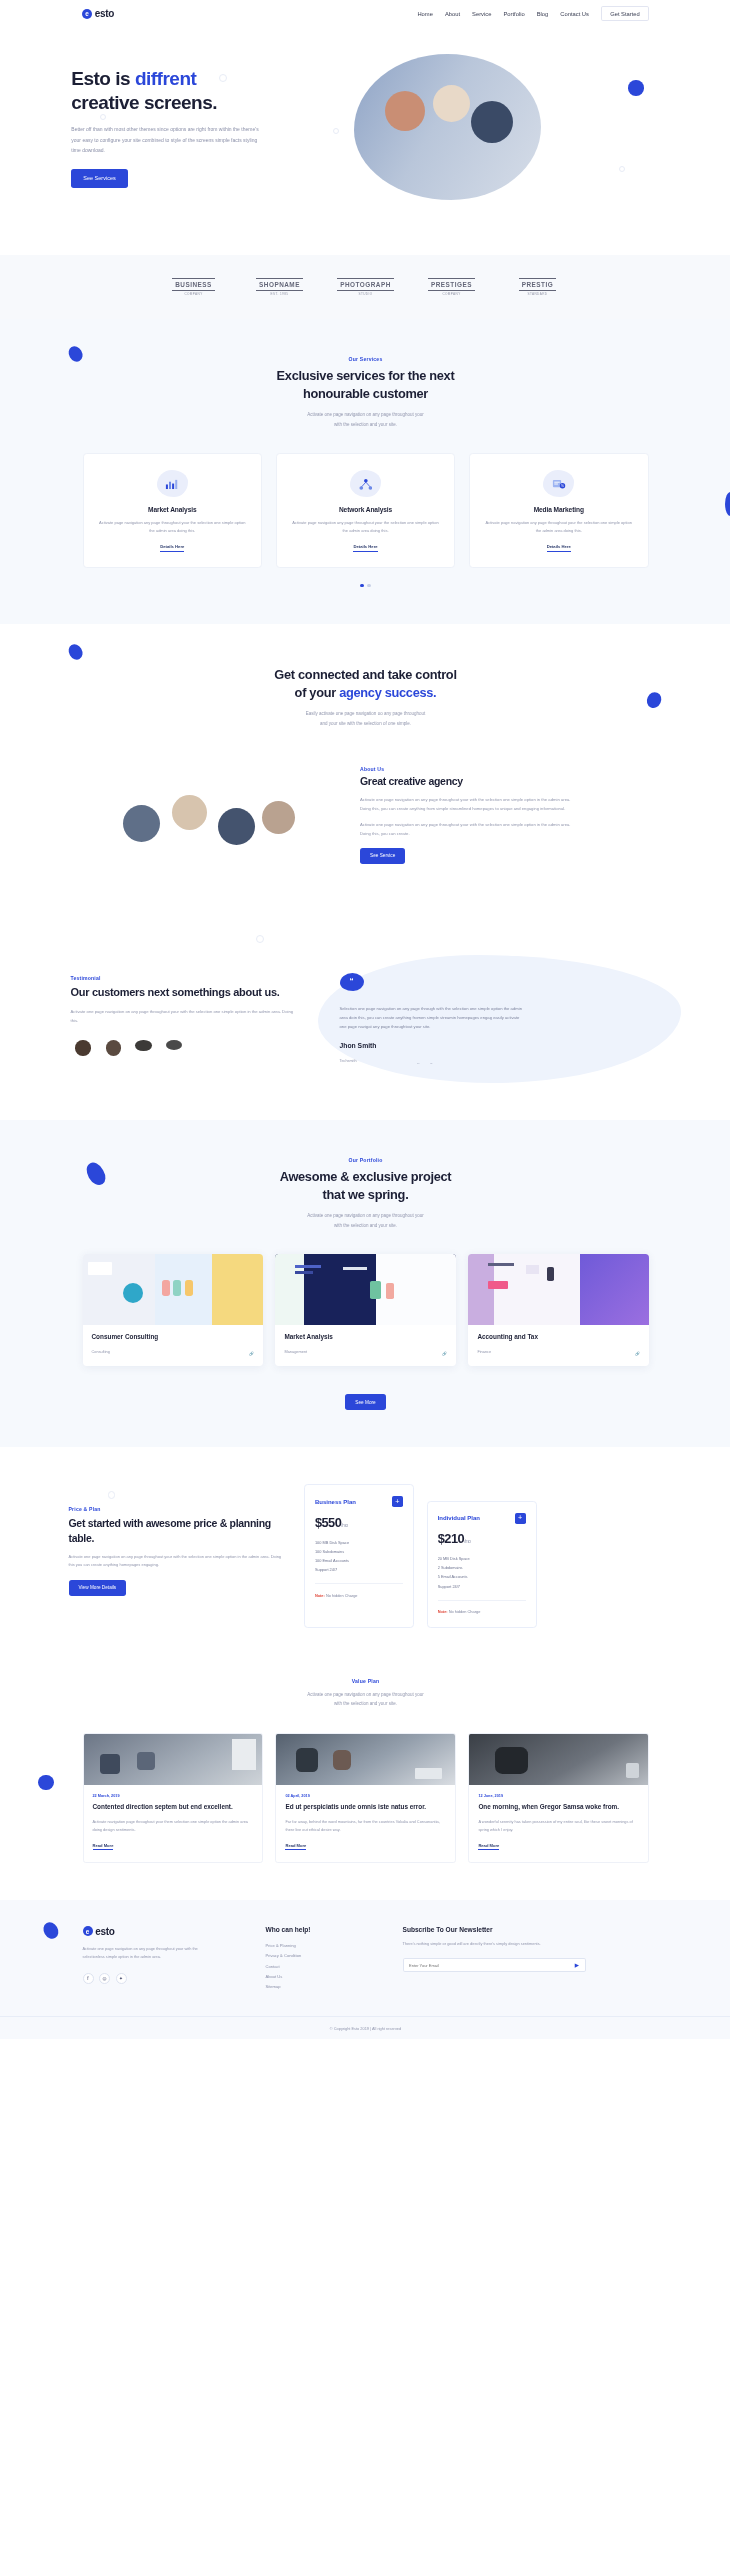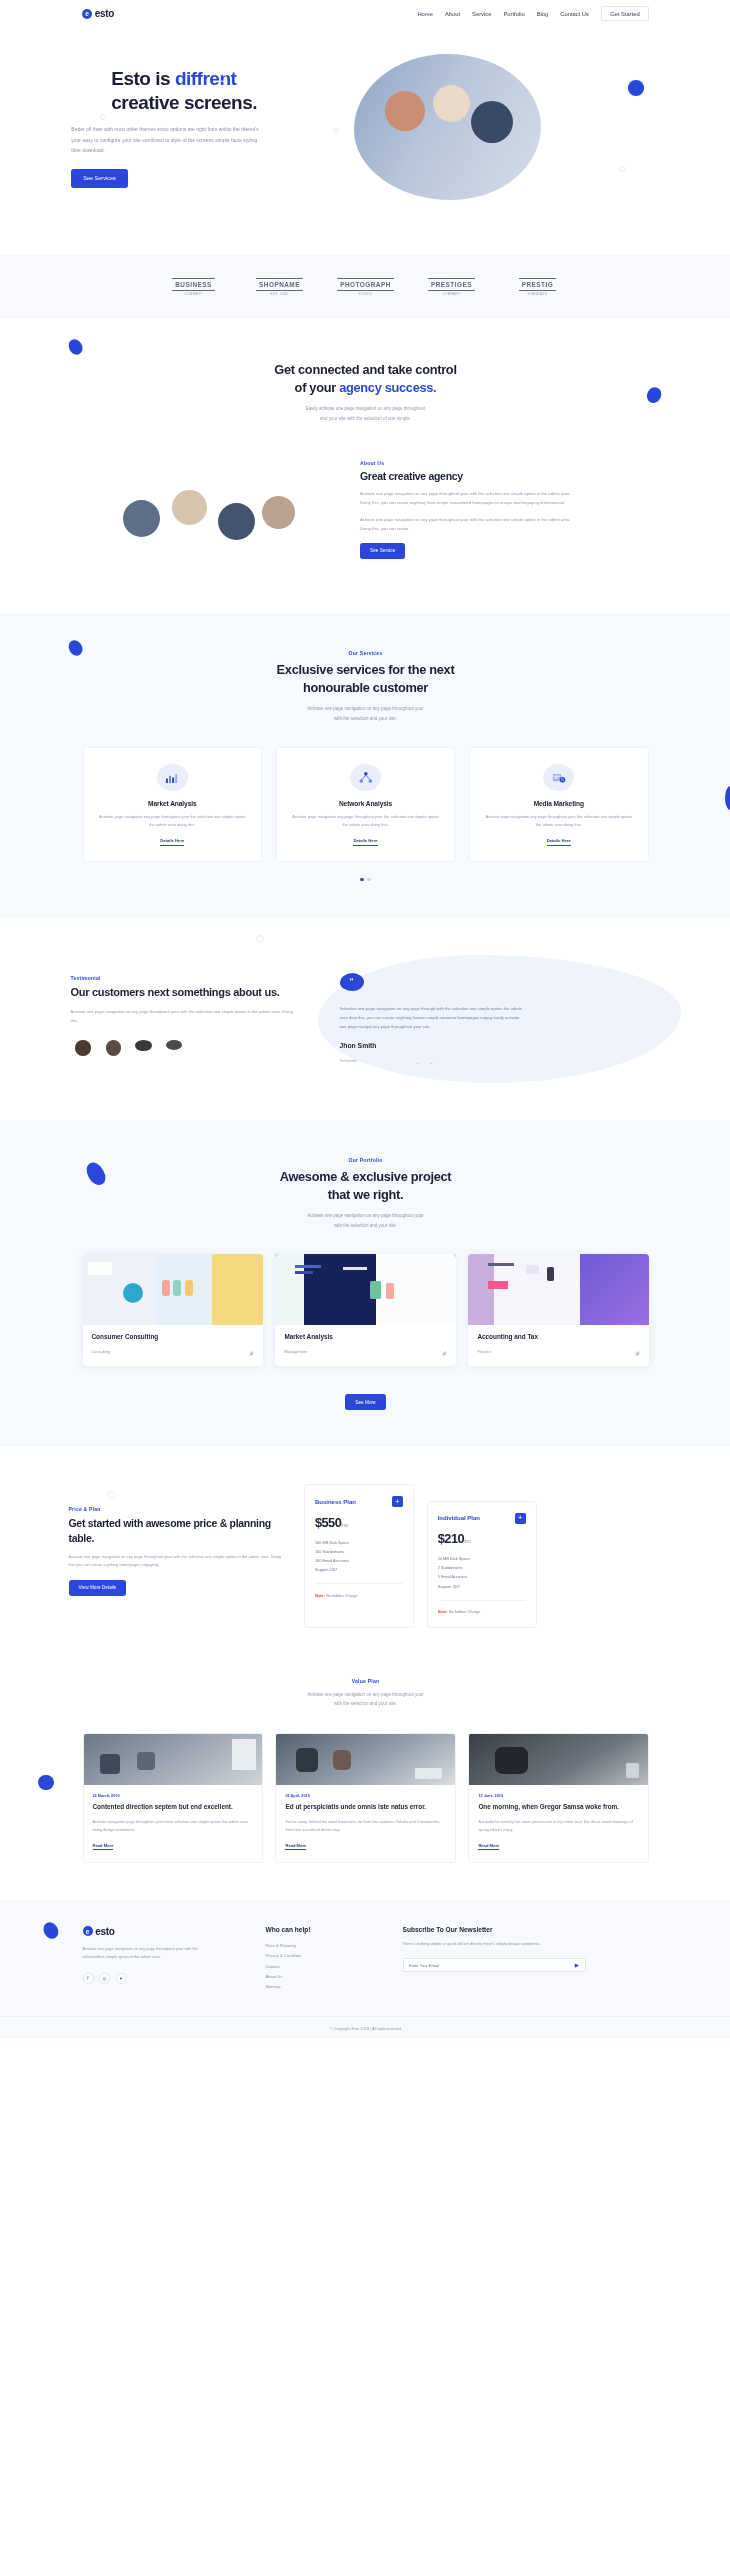--- a/index.html
+++ b/index.html
@@ -17,21 +17,21 @@
     font-size:6.4px; display:flex; align-items:center; justify-content:center; font-weight:bold; }
   .brand-name { font-size:10px; font-weight:bold; color:#1c1f35; letter-spacing:-0.3px; }
   .nav-links { margin-left:auto; display:flex; align-items:center; gap:12px; }
   .nav-links a { font-size:5.8px; color:#3c4055; text-decoration:none; }
   .nav-cta { border:0.9px solid #e2e5f1; border-radius:1.8px; padding:3.7px 8.2px; font-size:5.8px; color:#3c4055; }
 
   
   .hero { position:relative; padding:20px 0 55px; overflow:hidden; }
   .hero-inner { width:603px; margin:0 auto; display:flex; align-items:flex-start; }
   .hero-left { width:274px; padding-left:7.3px; padding-top:20px; }
-  h1.hero-title { font-size:19px; line-height:1.26; font-weight:bold; letter-spacing:-0.5px;margin-left:40px; }
+  h1.hero-title { font-size:19px; line-height:1.26; font-weight:bold; letter-spacing:-0.5px; }
   h1.hero-title .accent { color:#2b47d9; }
   .hero-desc { margin-top:9px; font-size:5px; line-height:2.15; color:#8a8fa8; width:196px; }
   .btn-primary { display:inline-block; margin-top:12.8px; background:#2b47d9; color:#fff;
     font-size:5.5px; padding:6.4px 12px; border-radius:2.7px; border:none; }
   .hero-right { flex:1; position:relative; padding-top:7.3px; }
   .hero-photo { width:187px; height:146px; border-radius:50% 50% 48% 52% / 52% 50% 50% 48%;
     overflow:hidden; margin-left:16.4px; position:relative; }
   .hero-photo .ph { position:absolute; inset:0; }
   .blue-dot { position:absolute; background:#2b47d9; border-radius:50%; }
 
@@ -236,51 +236,20 @@
     <div class="brandlogo">
       <span class="bl-main">PRESTIGES</span>
       <span class="bl-sub">COMPANY</span>
     </div>
     <div class="brandlogo">
       <span class="bl-main">PRESTIG</span>
       <span class="bl-sub">STANDARD</span>
     </div>
   </div>
 
-  <div class="sec">
-    <div class="blue-dot" style="width:12.8px;height:15.5px;left:69px;top:20px;transform:rotate(-30deg);"></div>
-    <div class="blue-dot" style="width:13.7px;height:16.4px;left:647px;top:68px;transform:rotate(25deg);"></div>
-    <h2 class="sec-title">
-      <span>Get connected and take control</span><br>
-      <span>of your </span><span class="accent">agency success.</span>
-    </h2>
-    <p class="sec-sub">
-      <span>Easily activate one page navigation oo any page throughout</span><br>
-      <span>and your site with the selection of one simple.</span>
-    </p>
-
-    <div class="about">
-      <div class="about-photo">
-        <div class="ph ph-team"></div>
-        <div class="fig" style="width:37px;height:37px;background:#5f6f88;left:24px;top:57px;"></div>
-        <div class="fig" style="width:35px;height:35px;background:#d7c4ae;left:73px;top:47px;"></div>
-        <div class="fig" style="width:37px;height:37px;background:#44536e;left:119px;top:60px;"></div>
-        <div class="fig" style="width:33px;height:33px;background:#b9a290;left:163px;top:53px;"></div>
-        <div class="dotgrid"></div>
-      </div>
-      <div class="about-body">
-        <div class="eyebrow left">About Us</div>
-        <h3>Great creative agency</h3>
-        <p>Activate one page navigation on any page throughout your with the selection one simple option in the admin area. Doing this, you can create anything from simple streamlined homepages to unique and engaging informational.</p>
-        <p>Activate one page navigation on any page throughout your with the selection one simple option in the admin area. Doing this, you can create.</p>
-        <button class="btn-sm">See Service</button>
-      </div>
-    </div>
-  </div>
-
   <div class="sec tint">
     <div class="blue-dot" style="width:12.8px;height:15.5px;left:69px;top:27px;transform:rotate(-30deg);"></div>
     <div class="blue-dot" style="width:11px;height:24px;right:-4.6px;top:173px;border-radius:50%;"></div>
     <div class="eyebrow">Our Services</div>
     <h2 class="sec-title">
       <span>Exclusive services for the next</span><br>
       <span>honourable customer</span>
     </h2>
     <p class="sec-sub">
       <span>Activate one page navigation on any page throughout your</span><br>
@@ -325,20 +294,51 @@
             </svg>
         </div>
         <h4>Media Marketing</h4>
         <p>Activate page navigation any page throughout your the selection one simple option the admin area doing this.</p>
         <span class="lnk">Details Here</span>
       </div>
     </div>
     <div class="dots">
       <i class="on"></i>
       <i></i>
+    </div>
+  </div>
+
+  <div class="sec">
+    <div class="blue-dot" style="width:12.8px;height:15.5px;left:69px;top:20px;transform:rotate(-30deg);"></div>
+    <div class="blue-dot" style="width:13.7px;height:16.4px;left:647px;top:68px;transform:rotate(25deg);"></div>
+    <h2 class="sec-title">
+      <span>Get connected and take control</span><br>
+      <span>of your </span><span class="accent">agency success.</span>
+    </h2>
+    <p class="sec-sub">
+      <span>Easily activate one page navigation oo any page throughout</span><br>
+      <span>and your site with the selection of one simple.</span>
+    </p>
+
+    <div class="about">
+      <div class="about-photo">
+        <div class="ph ph-team"></div>
+        <div class="fig" style="width:37px;height:37px;background:#5f6f88;left:24px;top:57px;"></div>
+        <div class="fig" style="width:35px;height:35px;background:#d7c4ae;left:73px;top:47px;"></div>
+        <div class="fig" style="width:37px;height:37px;background:#44536e;left:119px;top:60px;"></div>
+        <div class="fig" style="width:33px;height:33px;background:#b9a290;left:163px;top:53px;"></div>
+        <div class="dotgrid"></div>
+      </div>
+      <div class="about-body">
+        <div class="eyebrow left">About Us</div>
+        <h3>Great creative agency</h3>
+        <p>Activate one page navigation on any page throughout your with the selection one simple option in the admin area. Doing this, you can create anything from simple streamlined homepages to unique and engaging informational.</p>
+        <p>Activate one page navigation on any page throughout your with the selection one simple option in the admin area. Doing this, you can create.</p>
+        <button class="btn-sm">See Service</button>
+      </div>
     </div>
   </div>
 
   <div class="sec">
     <div class="deco-circle" style="width:8.2px;height:8.2px;left:256px;top:16.4px;"></div>
     <div class="deco-sq" style="width:6.4px;height:6.4px;left:384px;top:301px;"></div>
     <div class="testi">
       <div class="testi-left">
         <div class="eyebrow left">Testimonial</div>
         <h2>Our customers next somethings about us.</h2>
@@ -378,21 +378,21 @@
         </div>
       </div>
     </div>
   </div>
 
   <div class="sec tint">
     <div class="blue-dot" style="width:15.5px;height:24px;left:88px;top:42px;border-radius:50% 50% 48% 52%;transform:rotate(-30deg);"></div>
     <div class="eyebrow">Our Portfolio</div>
     <h2 class="sec-title">
       <span>Awesome &amp; exclusive project</span><br>
-      <span>that we right.</span>
+      <span>that we spring.</span>
     </h2>
     <p class="sec-sub">
       <span>Activate one page navigation on any page throughout your</span><br>
       <span>with the selection and your site.</span>
     </p>
 
     <div class="pcards">
       <div class="pcard">
         <div class="thumb" style="background:#f3f5fa;">
           <div style="position:absolute;left:0;top:0;width:40%;height:100%;background:#eef1f8"></div>

